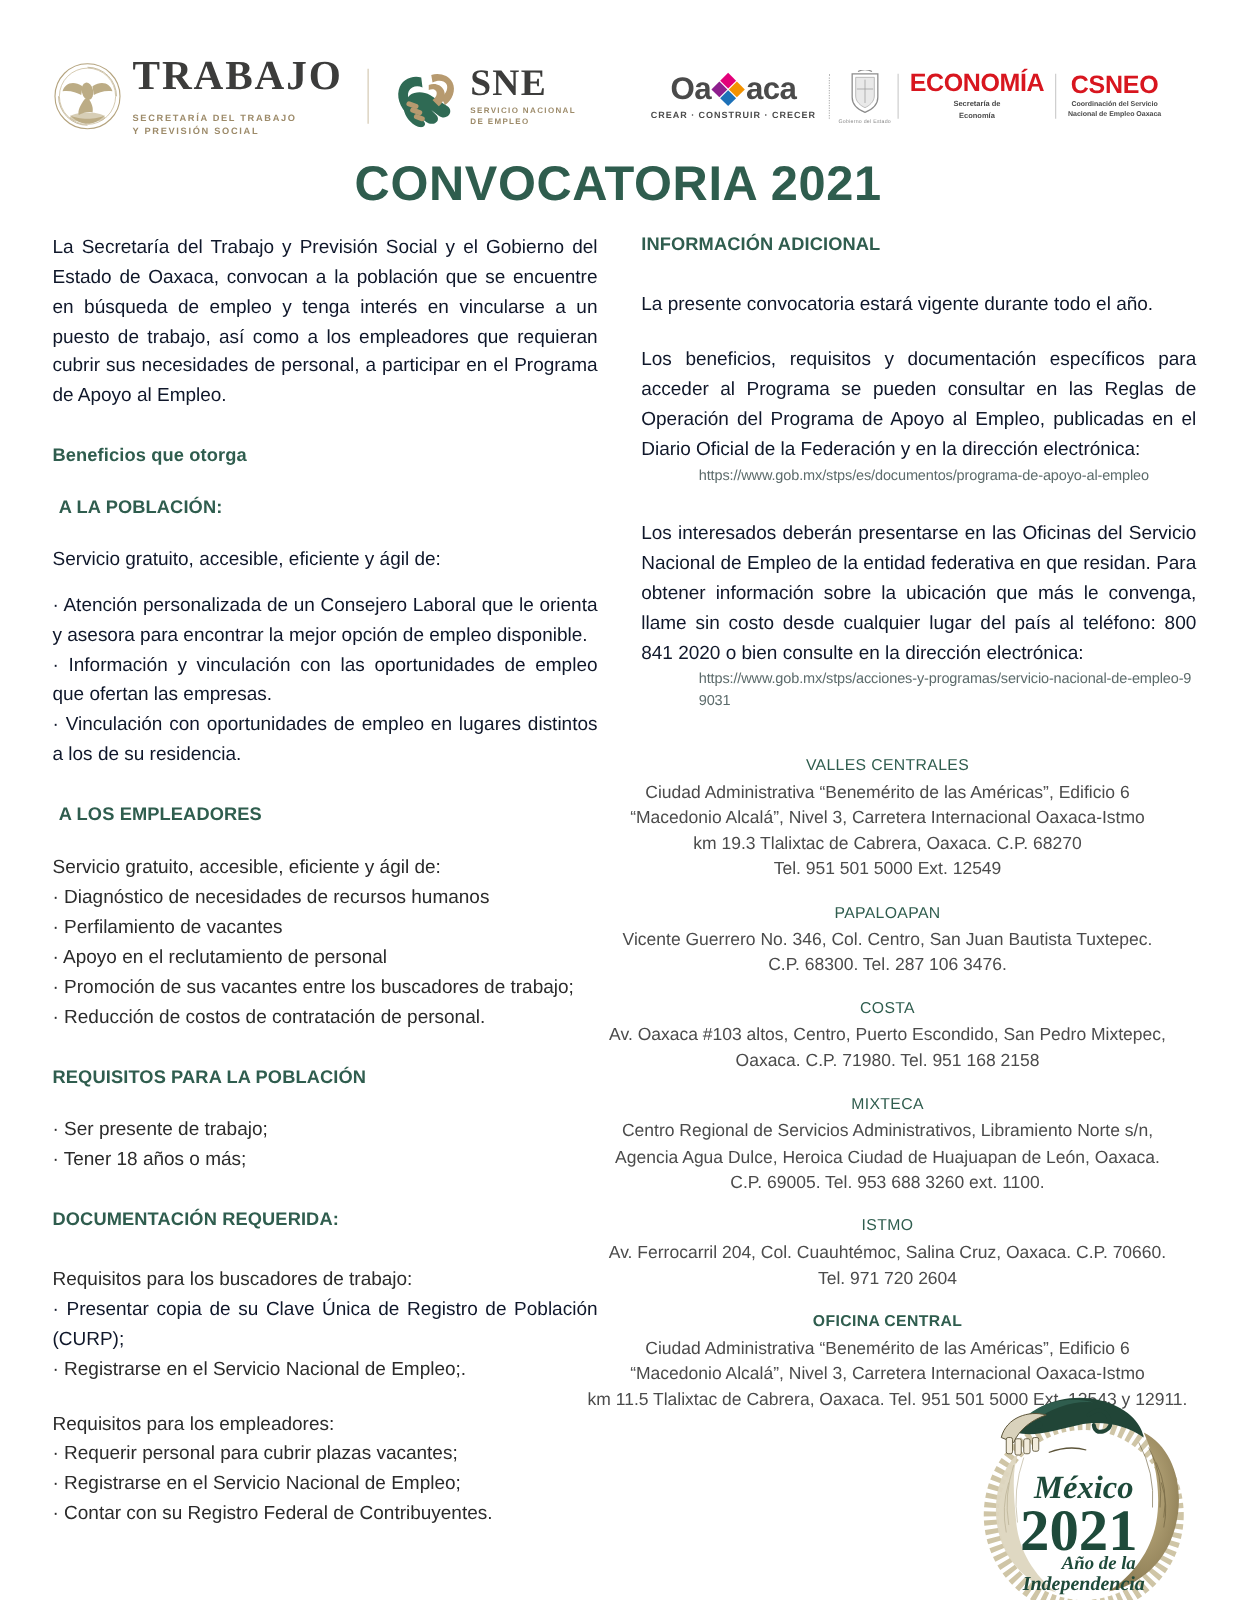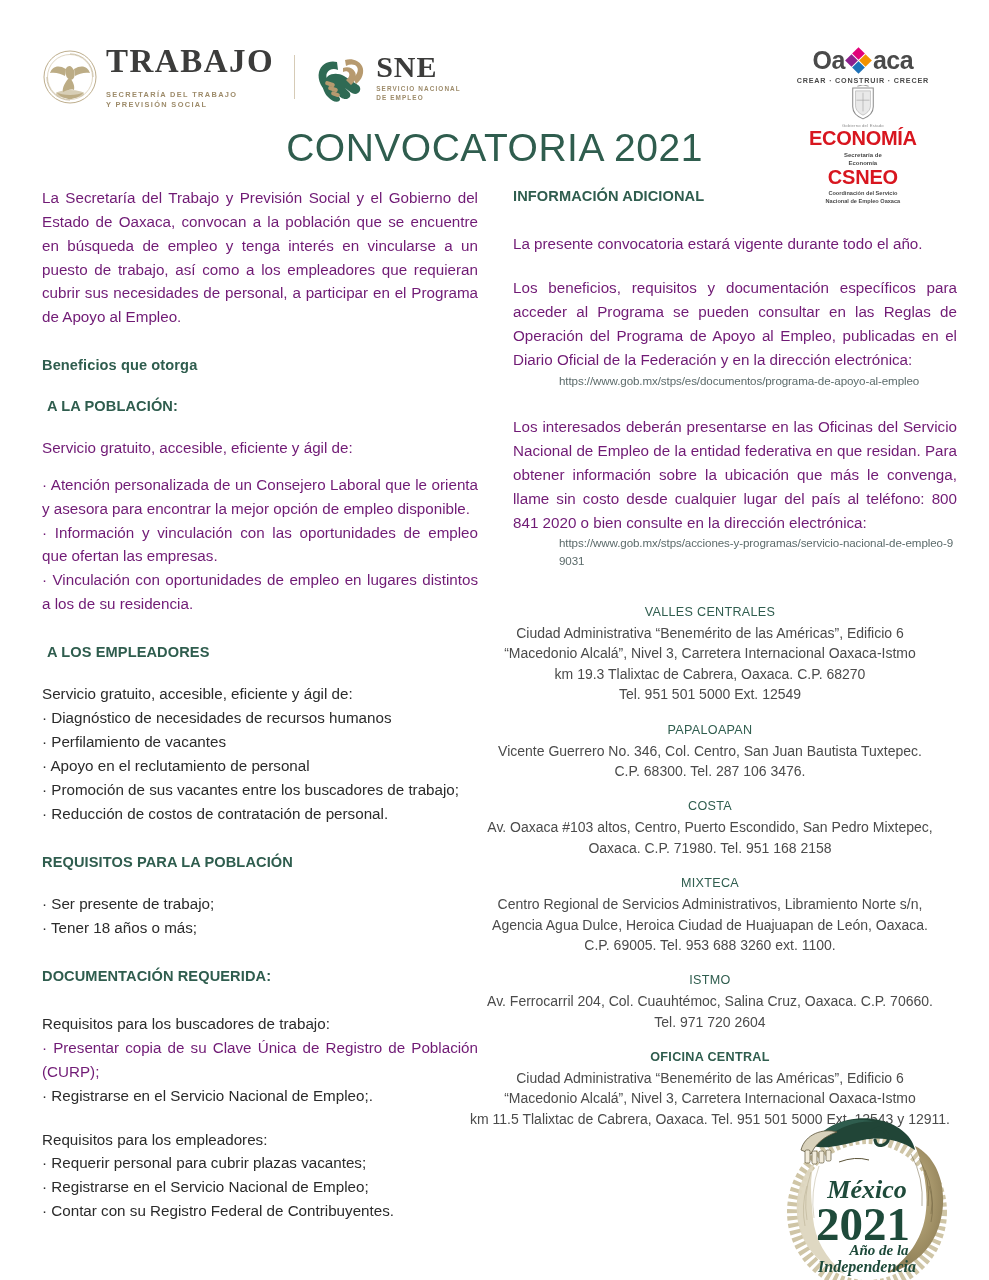--- a/index.html
+++ b/index.html
@@ -27,49 +27,49 @@
   .divider-v{width:1px;height:44px;background:#d6cbb6;margin:0 20px;}
   .sne-block{display:flex;align-items:flex-end;}
   .sne-mark{width:52px;height:46px;flex:0 0 auto;}
   .sne-text{margin-left:9px;}
   .sne-word{
     font-family:"Liberation Serif","DejaVu Serif",serif;
     font-weight:bold;font-size:30px;letter-spacing:1px;color:#3c3c3b;line-height:1;
   }
   .sne-sub{font-size:6.4px;letter-spacing:1.1px;color:#9d8b6a;line-height:1.4;margin-top:3px;font-weight:bold;}
 
-  .logo-right{position:absolute;right:28px;top:6px;display:flex;align-items:center;height:58px;flex-direction:column;}
+  .logo-right{position:absolute;right:28px;top:6px;display:flex;align-items:center;height:58px;}
   .oax{display:flex;flex-direction:column;align-items:center;}
   .oax-word{font-size:25px;font-weight:bold;color:#4a4a4a;letter-spacing:-0.5px;line-height:1;display:flex;align-items:center;}
   .oax-diamonds{display:inline-block;width:26px;height:23px;position:relative;margin:0 1px;}
   .oax-diamonds i{position:absolute;width:9px;height:9px;transform:rotate(45deg);display:block;}
   .oax-tag{font-size:7.2px;font-weight:bold;color:#4a4a4a;letter-spacing:0.8px;margin-top:3px;border-top:none;}
   .dotline{width:1px;height:36px;border-left:1px dotted #b9b9b9;margin:0 10px;}
   .oax-shield{width:34px;height:44px;display:flex;flex-direction:column;align-items:center;justify-content:center;}
   .oax-shield-cap{font-size:4.2px;color:#8c8c8c;margin-top:2px;letter-spacing:.2px;white-space:nowrap;}
   .sepline{width:1px;height:36px;background:#cfcfcf;margin:0 9px;}
   .econ{display:flex;flex-direction:column;align-items:center;}
   .econ-word{font-size:20px;font-weight:bold;color:#d8161f;letter-spacing:-0.3px;line-height:1;font-style:normal;}
   .econ-sub{font-size:6px;color:#4a4a4a;font-weight:bold;line-height:1.35;margin-top:3px;text-align:center;}
   .csneo{display:flex;flex-direction:column;align-items:center;}
   .csneo-word{font-size:20px;font-weight:bold;color:#d8161f;letter-spacing:-0.2px;line-height:1;}
   .csneo-sub{font-size:5.6px;color:#4a4a4a;font-weight:bold;line-height:1.35;margin-top:3px;text-align:center;}
 
   
   .title{
     position:absolute;left:0;top:126px;width:989px;text-align:center;
-    font-size:39px;color:#2f5d4e;letter-spacing:0.5px;font-weight:normal;
+    font-size:39px;color:#2f5d4e;letter-spacing:0.5px;font-weight:bold;
   }
 
   
   .col-left{position:absolute;left:42px;top:186px;width:436px;}
   .col-right{position:absolute;left:513px;top:186px;width:444px;}
 
   p.body{
-    font-size:15.2px;line-height:1.57;margin:0 0 0 0;color:#701a75;
+    font-size:15.2px;line-height:1.57;margin:0 0 0 0;color:#0f172a;
     text-align:justify;text-justify:inter-word;
   }
   p.body.left{text-align:left;}
   .gap-s{height:13px;}
   .gap-m{height:20px;}
   .gap-l{height:26px;}
   h2.sec{
     font-size:14.6px;font-weight:bold;color:#2f5d4e;margin:0;line-height:1.4;letter-spacing:.1px;
   }
   h2.sec.indent{padding-left:5px;}

